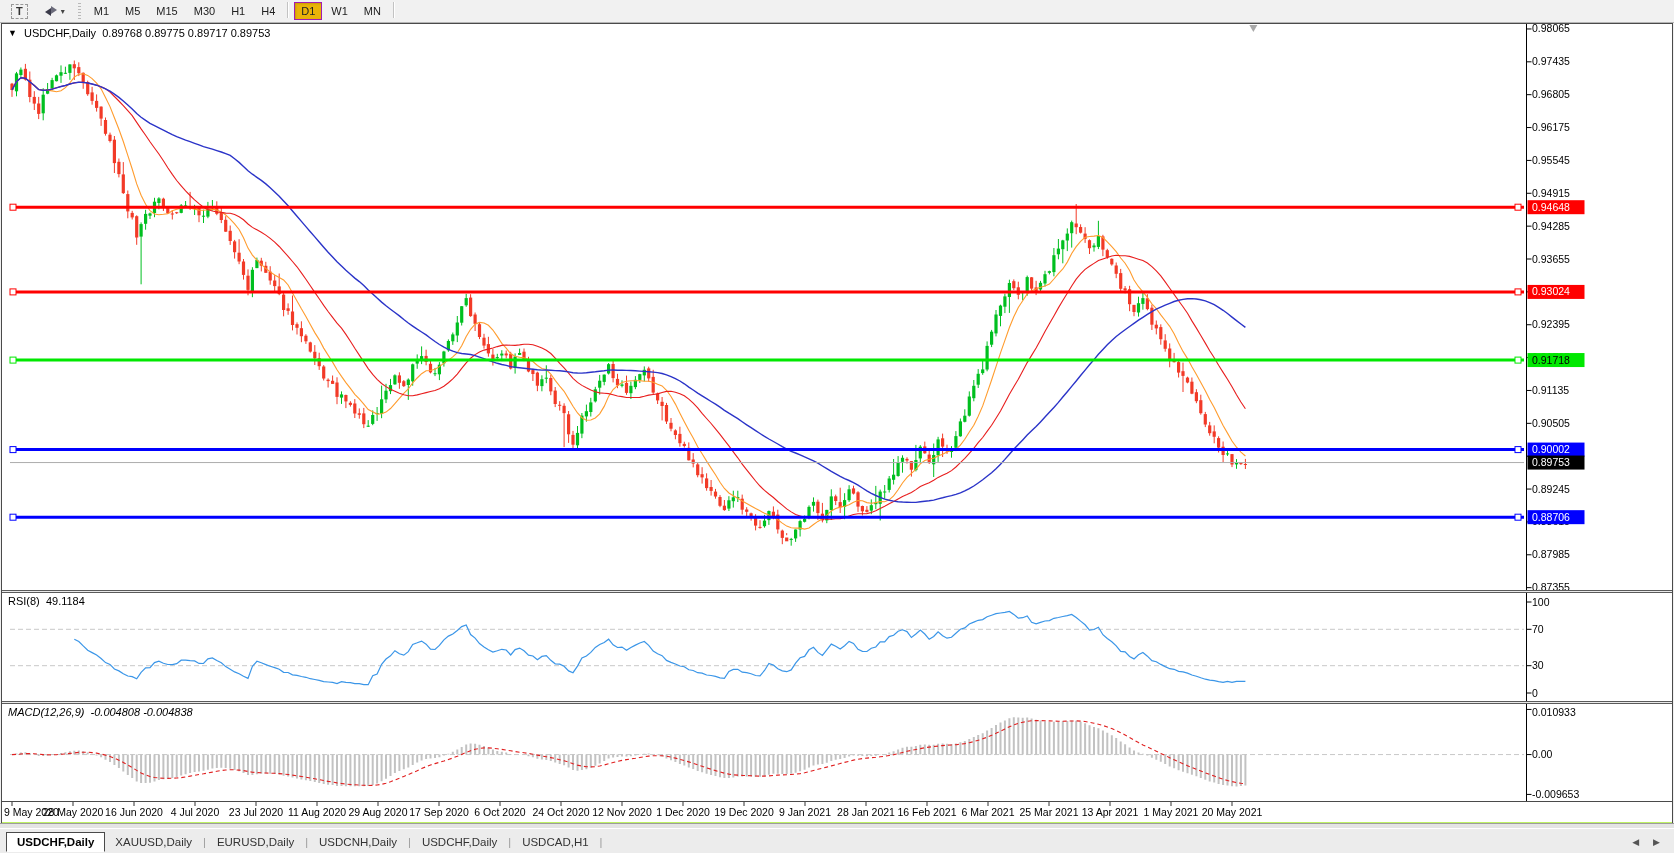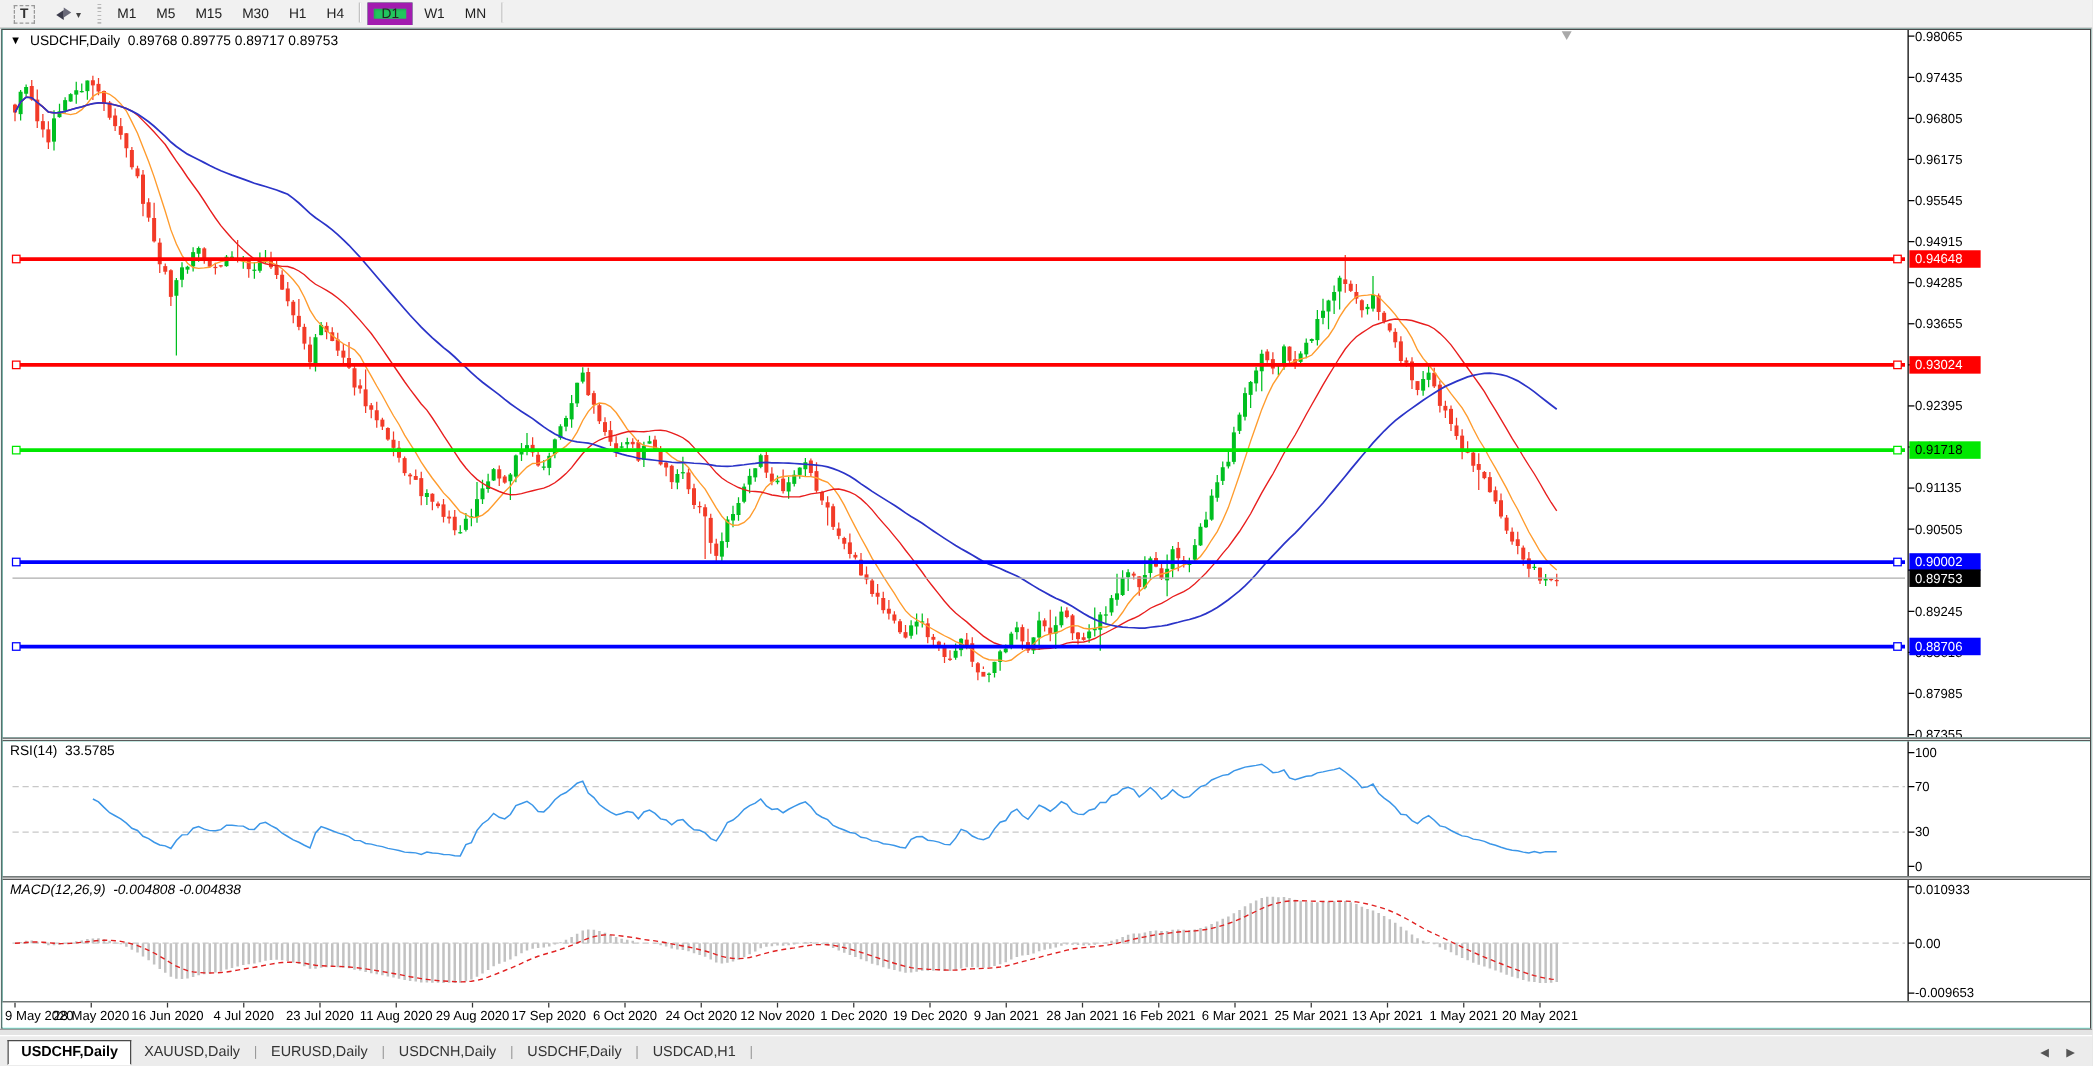--- a/index.html
+++ b/index.html
@@ -4,28 +4,28 @@
 <style>
   html,body{margin:0;padding:0;background:#dcdcdc;font-family:"Liberation Sans",sans-serif;}
   .screen{position:relative;width:1674px;height:853px;background:#f0f0f0;overflow:hidden;
           font-family:"Liberation Sans",sans-serif;}
   
   .toolbar{position:absolute;top:0;left:0;right:0;height:22px;background:#f1f1f1;
            border-bottom:1px solid #b5b5b5;display:flex;align-items:center;padding-left:3px;}
   .tbtn{height:18px;min-width:22px;display:flex;align-items:center;justify-content:center;
         font-size:11px;color:#222;background:transparent;border:1px solid transparent;
         padding:0 6px;margin:0 1px;cursor:default;font-family:"Liberation Sans",sans-serif;}
-  .tbtn.active{background:#22c55e;border:5px solid #a21caf;box-shadow:inset 1px 1px 2px rgba(0,0,0,.15);}
+  .tbtn.active{background:#eab308;border:1px solid #a21caf;box-shadow:inset 1px 1px 2px rgba(0,0,0,.15);}
   .t-icon{border:1px dashed #999;padding:0 4px;font-weight:bold;font-size:11px;color:#333;line-height:13px;}
   .caret{font-size:8px;color:#444;margin-left:3px;}
   .grip{width:3px;height:16px;margin:0 5px;
         background-image:repeating-linear-gradient(to bottom,#b9b9b9 0 1px,transparent 1px 3px);}
   .vsep{width:1px;height:16px;background:#c3c3c3;border-right:1px solid #fff;margin:0 4px;}
   
-  .chart{position:absolute;top:23px;left:1px;width:1670px;height:799px;background:#5eead4;
+  .chart{position:absolute;top:23px;left:1px;width:1670px;height:799px;background:#bef264;
          border:1px solid #4a4a4a;box-sizing:content-box;}
   .panel{position:absolute;left:0;width:1670px;}
   .splitter{position:absolute;left:0;width:1670px;height:3px;background:#e9e9e9;
             border-top:1px solid #5a5a5a;border-bottom:1px solid #5a5a5a;box-sizing:border-box;}
   .ptitle{position:absolute;left:6px;font-size:11px;color:#000;white-space:nowrap;z-index:5;}
   .ptitle .tri{display:inline-block;font-size:9px;color:#000;margin-right:4px;transform:translateY(-1px);}
   svg{display:block;}
   svg text{font-family:"Liberation Sans",sans-serif;}
   
   .timeaxis{position:absolute;left:0;top:777px;width:1670px;height:21px;background:#fff;border-top:1px solid #4a4a4a;box-sizing:border-box;}
@@ -435,22 +435,22 @@
         <rect x="1525.5" y="486.1764055299541" width="57" height="14" fill="#0000FF"></rect>
         <text x="1530" y="496.6764055299541" font-size="10.5px" fill="#FFFFFF">0.88706</text>
         <rect x="1525.5" y="431.5587096774191" width="57" height="14" fill="#000000"></rect>
         <text x="1530" y="442.0587096774191" font-size="10.5px" fill="#fff">0.89753</text>
         <polygon points="1247.3576642335768,1 1255.3576642335768,1 1251.3576642335768,8" fill="#A9A9A9"></polygon>
       </svg>
 
     <div class="splitter" style="top:566px;"></div>
 
     <div class="ptitle" style="top:571px;">
-      <span>RSI(14)</span>&nbsp;
-      <span>33.5785</span>
+      <span>RSI(8)</span>&nbsp;
+      <span>49.1184</span>
     </div>
     <svg id="rsiSvg" class="panel" style="top:569px;" width="1670" height="108">
         <rect x="0" y="0" width="1670" height="108" fill="#fff"></rect>
         <line x1="8" y1="36.3" x2="1522" y2="36.3" stroke="#C8C8C8" stroke-width="1" stroke-dasharray="5 3"></line>
         <line x1="8" y1="72.7" x2="1522" y2="72.7" stroke="#C8C8C8" stroke-width="1" stroke-dasharray="5 3"></line>
         <polyline points="72.3,46.2 76.8,48.5 81.2,52.9 85.7,57.2 90.1,59.6 94.6,62.1 99.1,65.5 103.5,69.6 108.0,71.4 112.4,76.0 116.9,77.9 121.3,80.8 125.8,83.0 130.2,83.7 134.7,85.8 139.1,79.4 143.6,74.9 148.0,74.7 152.5,69.6 156.9,68.2 161.4,70.3 165.8,71.5 170.3,71.6 174.7,70.7 179.2,67.2 183.6,67.2 188.1,67.7 192.6,67.9 197.0,70.4 201.5,70.5 205.9,65.9 210.4,64.9 214.8,67.5 219.3,69.8 223.7,73.6 228.2,76.2 232.6,78.9 237.1,80.8 241.5,83.2 246.0,85.4 250.4,73.3 254.9,68.3 259.3,69.8 263.8,71.6 268.2,73.3 272.7,74.6 277.2,76.3 281.6,79.3 286.1,79.5 290.5,81.8 295.0,82.3 299.4,83.5 303.9,84.3 308.3,85.7 312.8,86.5 317.2,87.4 321.7,88.7 326.1,89.0 330.6,89.3 335.0,90.5 339.5,88.6 343.9,89.4 348.4,89.7 352.8,90.6 357.3,90.7 361.8,91.6 366.2,91.7 370.7,82.7 375.1,81.1 379.6,71.3 384.0,66.0 388.5,62.8 392.9,57.7 397.4,60.8 401.8,62.1 406.3,58.6 410.7,51.4 415.2,49.8 419.6,48.1 424.1,51.2 428.5,56.2 433.0,56.5 437.4,52.4 441.9,46.8 446.4,43.1 450.8,41.0 455.3,37.5 459.7,33.6 464.2,31.9 468.6,41.5 473.1,45.1 477.5,50.6 482.0,53.9 486.4,56.7 490.9,59.0 495.3,57.8 499.8,56.3 504.2,57.0 508.7,62.0 513.1,56.6 517.6,55.1 522.0,57.7 526.5,62.1 530.9,63.0 535.4,66.8 539.9,63.4 544.3,62.7 548.8,67.3 553.2,70.8 557.7,71.2 562.1,73.3 566.6,77.9 571.0,79.7 575.5,73.1 579.9,65.0 584.4,63.0 588.8,59.4 593.3,54.4 597.7,51.5 602.2,49.5 606.6,46.2 611.1,51.8 615.5,54.5 620.0,54.1 624.5,57.2 628.9,54.4 633.4,52.1 637.8,50.0 642.3,48.5 646.7,52.4 651.2,58.1 655.6,60.8 660.1,62.7 664.5,67.4 669.0,69.4 673.4,71.0 677.9,73.0 682.3,73.7 686.8,76.8 691.2,77.5 695.7,79.7 700.1,80.1 704.6,82.0 709.1,82.5 713.5,83.4 718.0,84.8 722.4,85.4 726.9,78.4 731.3,76.4 735.8,76.3 740.2,79.2 744.7,79.7 749.1,80.7 753.6,82.5 758.0,82.8 762.5,77.5 766.9,70.5 771.4,72.1 775.8,75.8 780.3,77.9 784.7,78.7 789.2,76.9 793.6,70.1 798.1,64.8 802.6,63.4 807.0,56.8 811.5,54.3 815.9,59.4 820.4,62.4 824.8,56.9 829.3,51.1 833.7,53.2 838.2,56.0 842.6,52.7 847.1,48.4 851.5,50.5 856.0,56.3 860.4,58.3 864.9,58.5 869.3,55.2 873.8,54.0 878.2,48.9 882.7,48.9 887.2,43.6 891.6,42.2 896.1,38.2 900.5,36.8 905.0,38.6 909.4,44.5 913.9,41.0 918.3,37.0 922.8,41.0 927.2,46.3 931.7,43.5 936.1,38.8 940.6,42.7 945.0,45.2 949.5,44.3 953.9,40.2 958.4,36.3 962.8,34.9 967.3,31.0 971.8,29.1 976.2,27.3 980.7,26.6 985.1,23.7 989.6,22.2 994.0,20.7 998.5,20.0 1002.9,19.3 1007.4,18.4 1011.8,21.4 1016.3,25.1 1020.7,24.7 1025.2,23.0 1029.6,29.3 1034.1,30.8 1038.5,29.4 1043.0,28.0 1047.4,27.6 1051.9,25.3 1056.4,24.5 1060.8,23.5 1065.3,22.7 1069.7,21.5 1074.2,24.6 1078.6,28.1 1083.1,31.8 1087.5,37.2 1092.0,36.5 1096.4,34.2 1100.9,41.7 1105.3,45.5 1109.8,48.7 1114.2,52.8 1118.7,58.4 1123.1,58.9 1127.6,63.5 1132.0,65.9 1136.5,61.8 1140.9,59.5 1145.4,63.2 1149.9,67.7 1154.3,68.7 1158.8,71.4 1163.2,73.6 1167.7,75.7 1172.1,76.3 1176.6,78.3 1181.0,78.9 1185.5,80.1 1189.9,82.0 1194.4,83.2 1198.8,84.8 1203.3,86.2 1207.7,87.2 1212.2,87.6 1216.6,88.7 1221.1,89.4 1225.5,88.3 1230.0,89.4 1234.5,88.3 1238.9,88.3 1243.4,88.4" fill="none" stroke="#3B96E8" stroke-width="1.2"></polyline>
         <line x1="1524.5" y1="0" x2="1524.5" y2="108" stroke="#000"></line>
         <line x1="1524.5" y1="9" x2="1529.5" y2="9" stroke="#000"></line>
         <text x="1530" y="12.5" font-size="10.5px" fill="#000">100</text>
         <line x1="1524.5" y1="36.3" x2="1529.5" y2="36.3" stroke="#000"></line>

